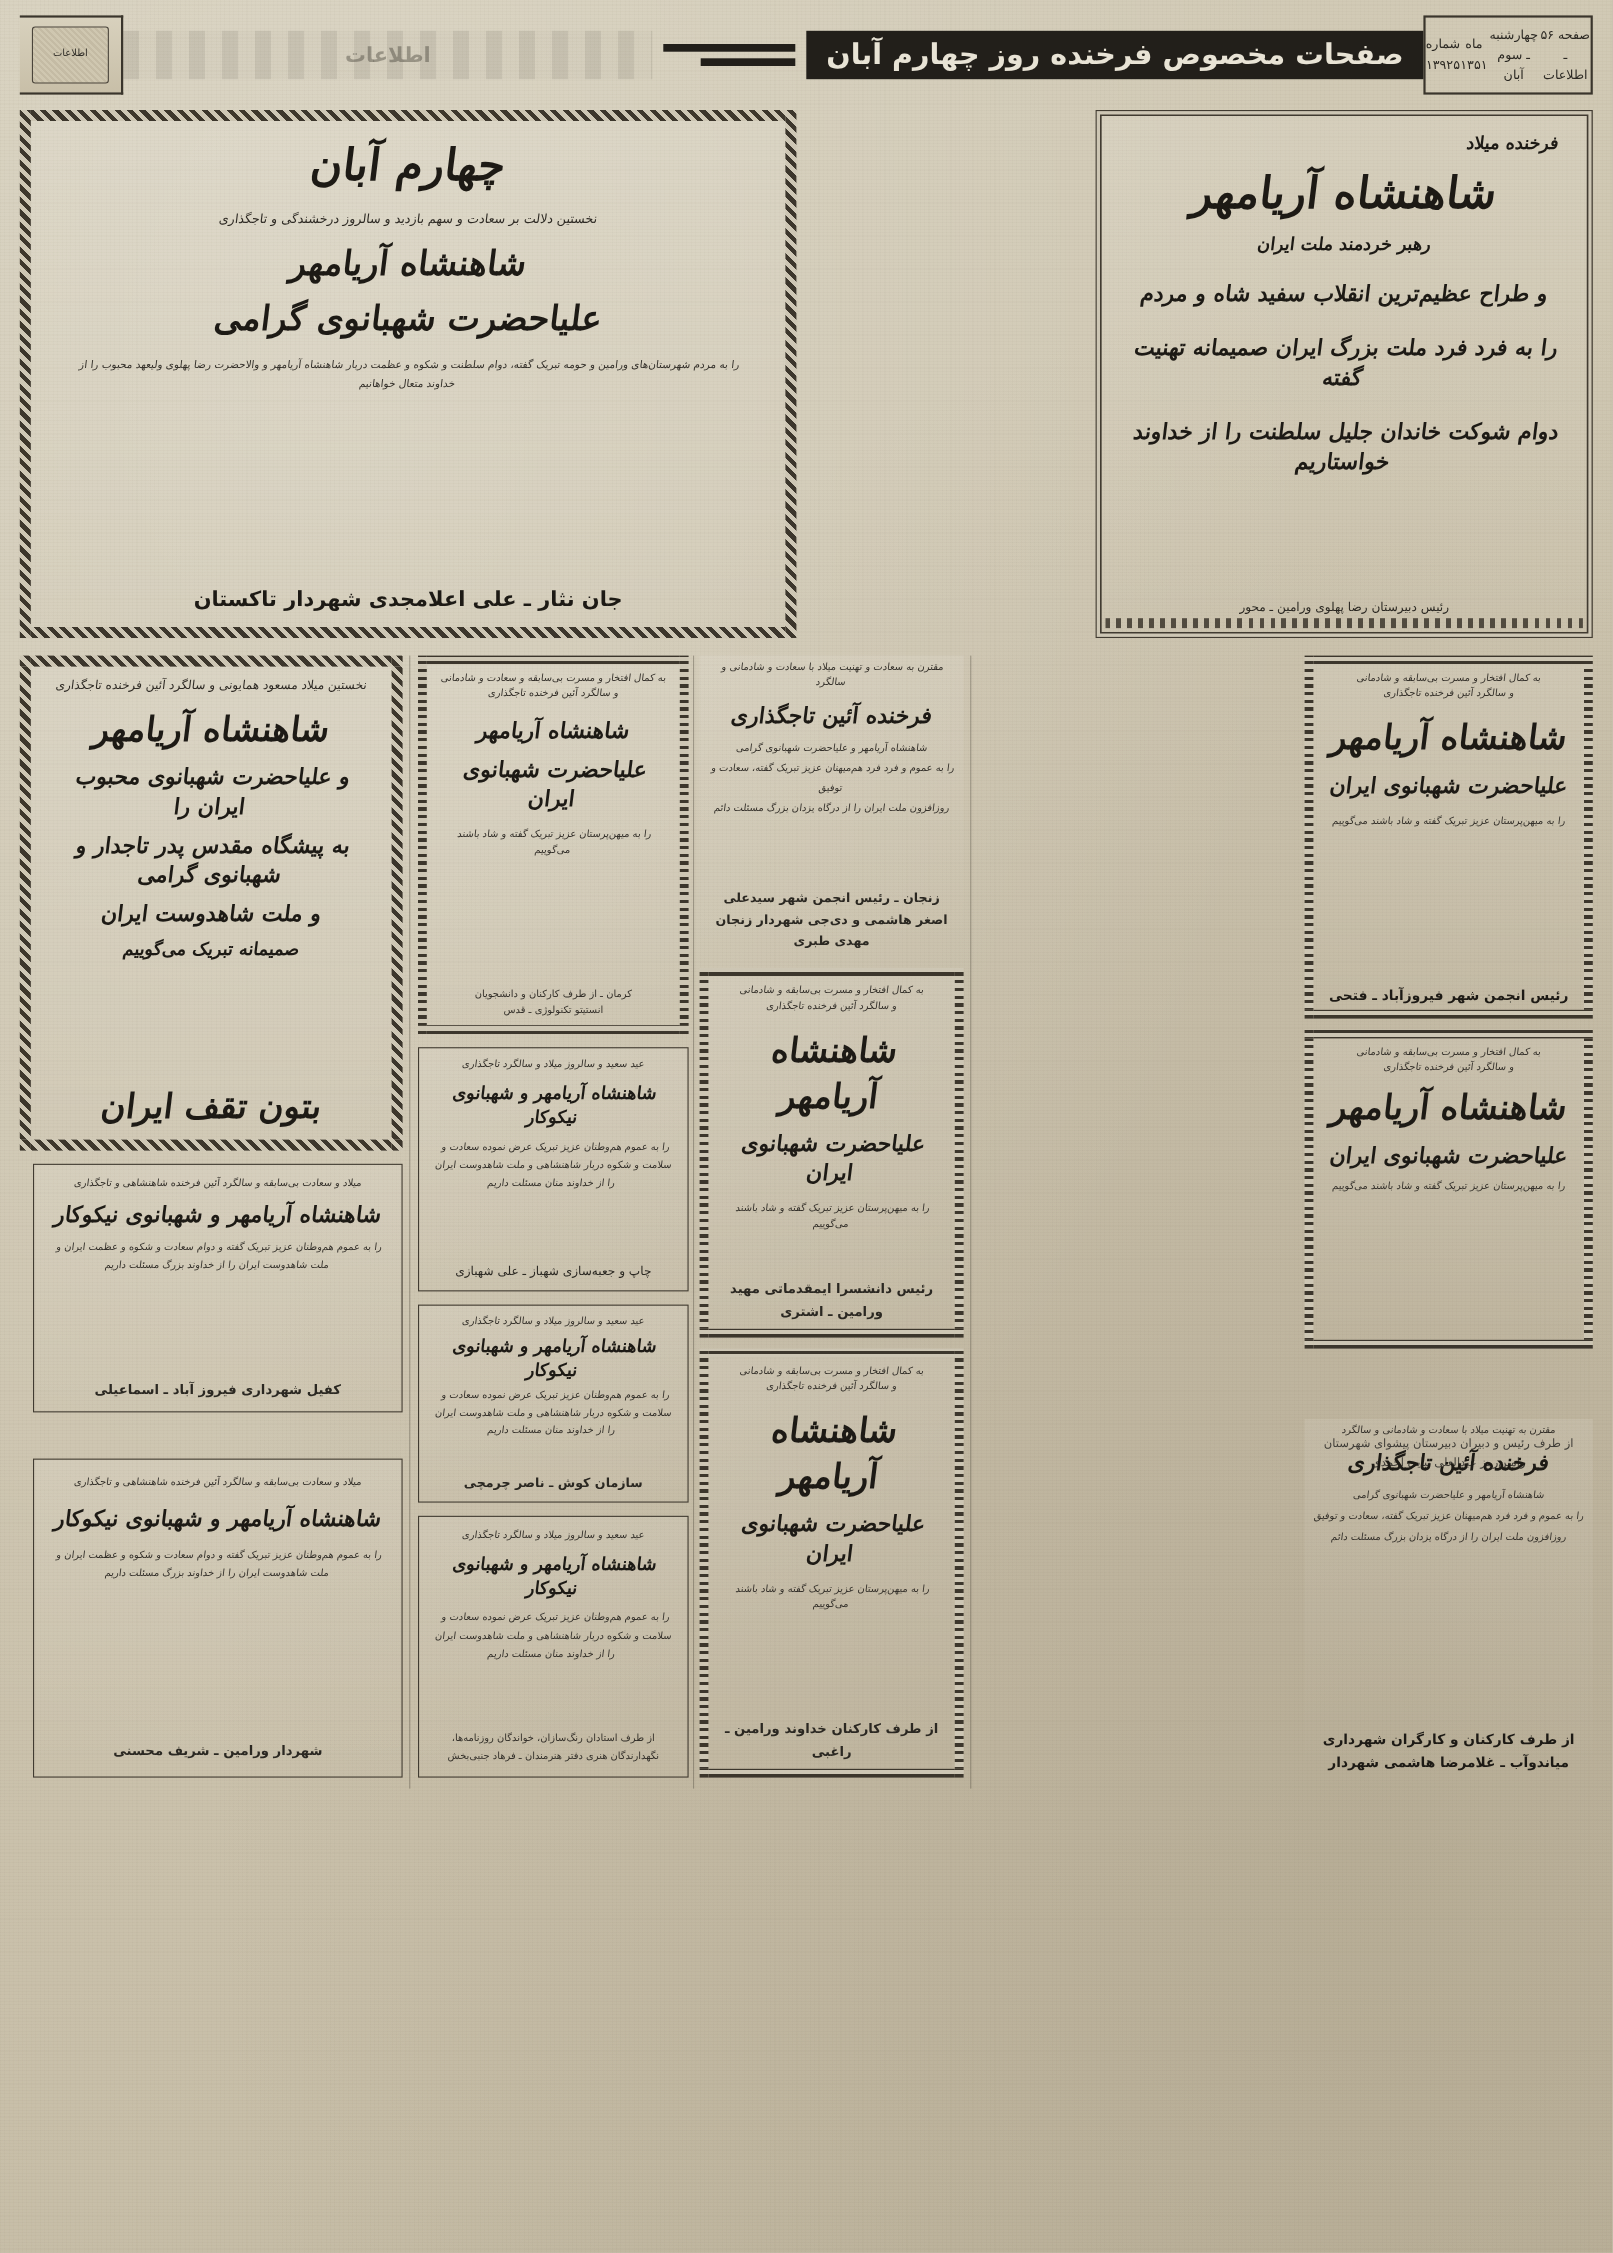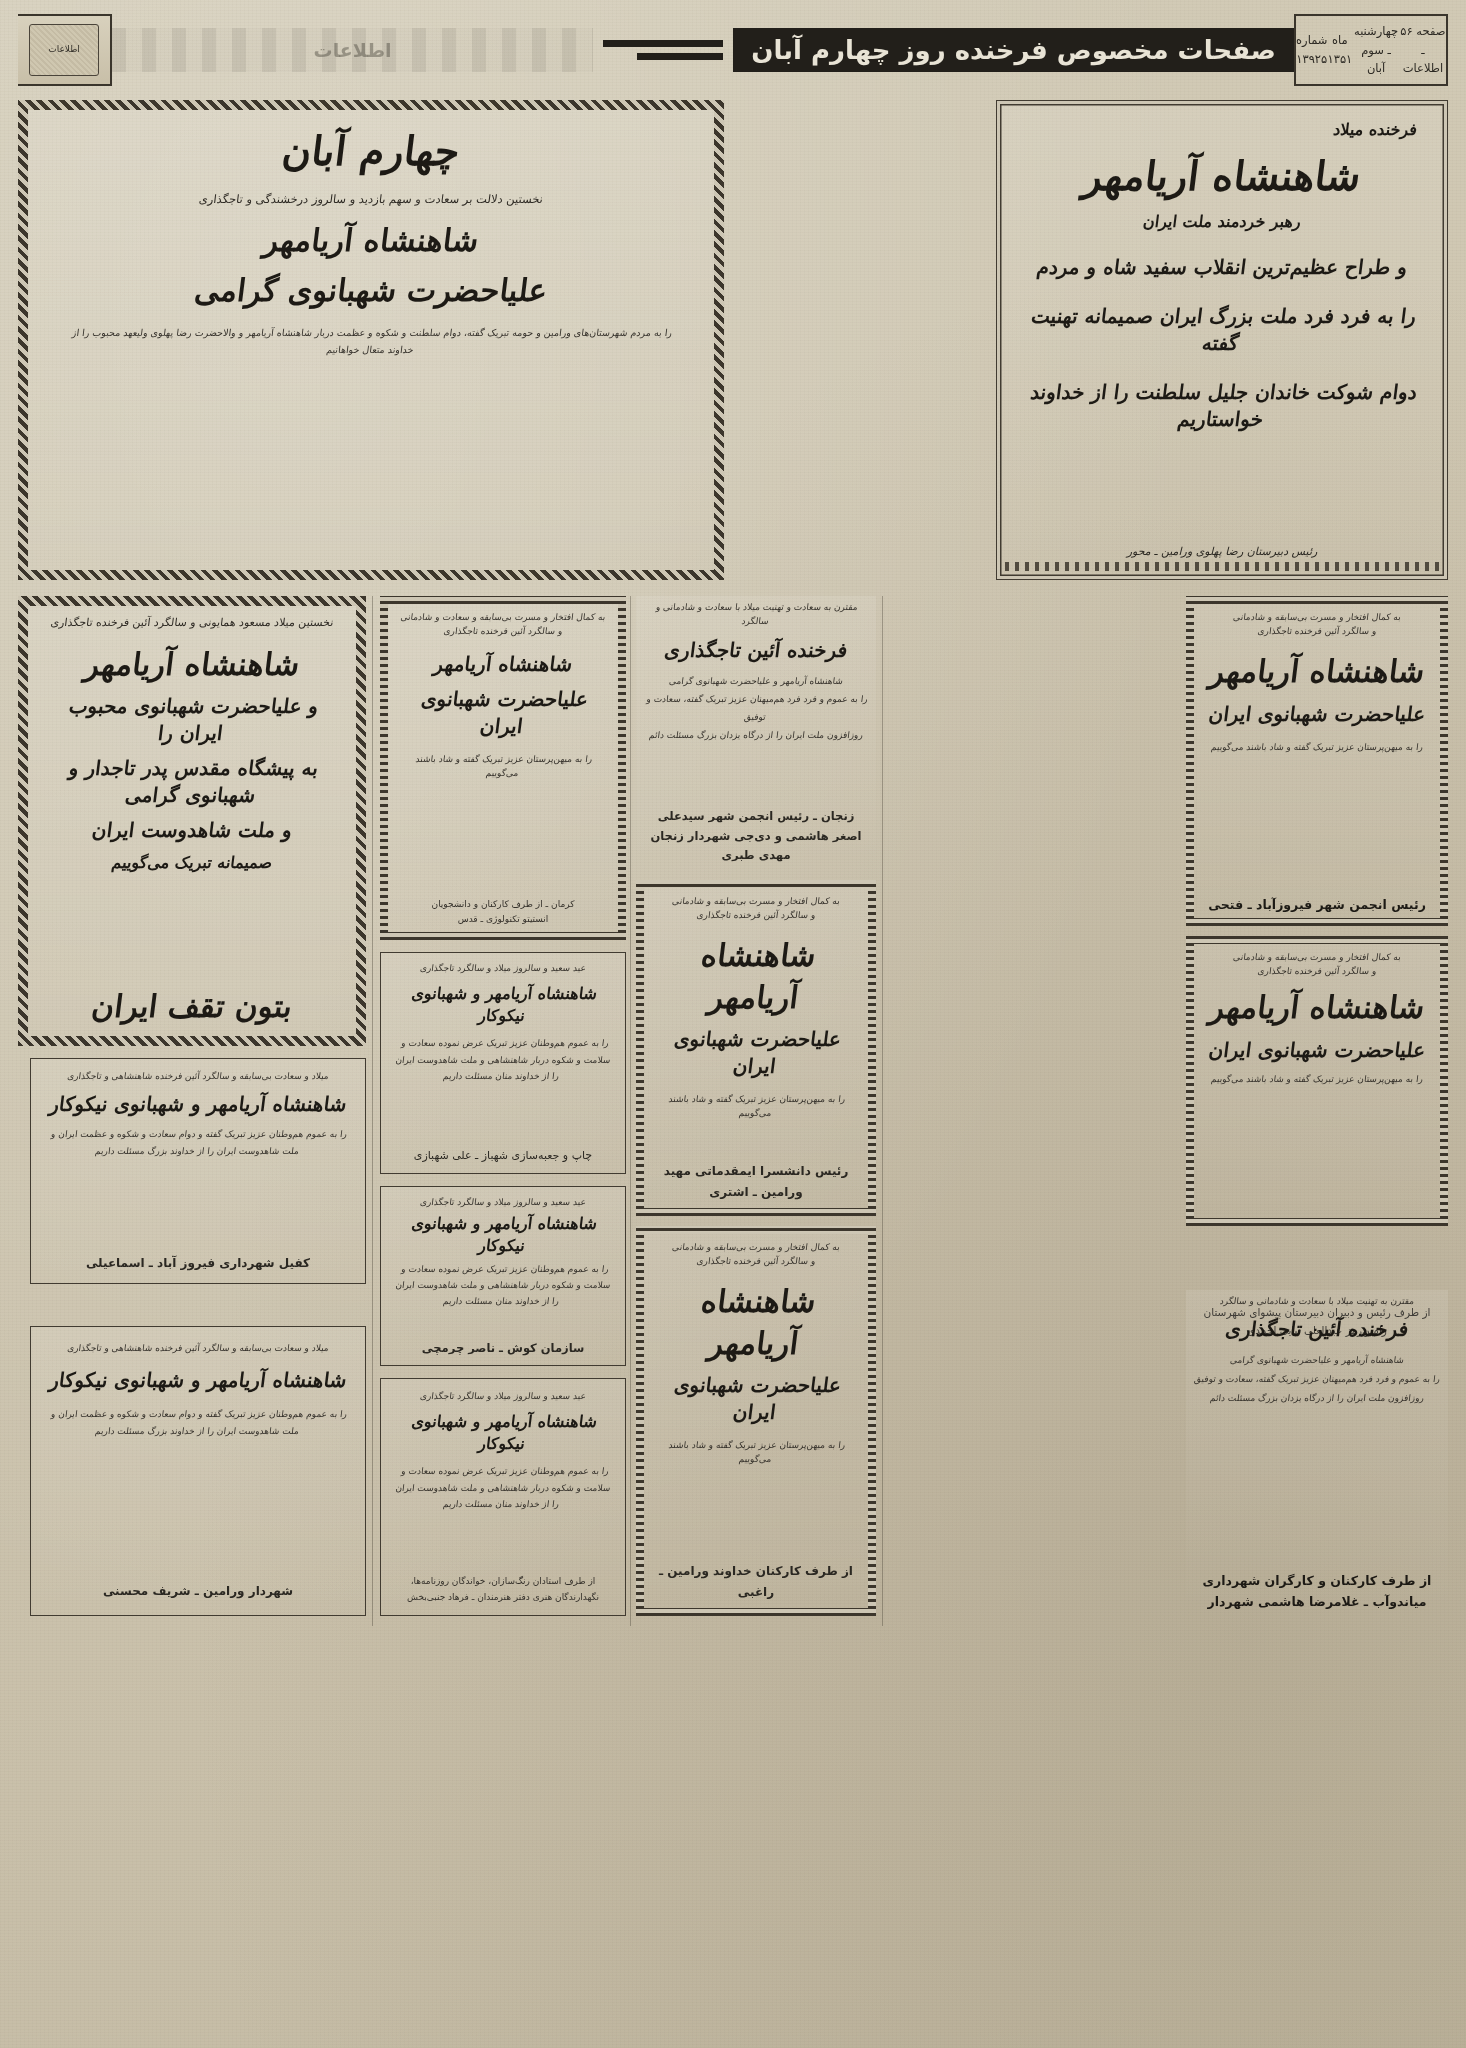--- a/index.html
+++ b/index.html
@@ -151,33 +151,34 @@
     <div class="ad-inner" style="padding:18px 20px;">
       <div class="t-script sm slant" style="text-align:right;margin-right:10px;">فرخنده میلاد</div>
       <div class="t-script xl slant mt8">شاهنشاه آریامهر</div>
       <div class="t-script sm slant mt8">رهبر خردمند ملت ایران</div>
       <div class="row-c mt12" style="gap:22px;margin-top:22px;">
         <div class="t-script md slant">و طراح عظیم‌ترین انقلاب سفید شاه و مردم</div>
         <div class="t-script md slant">را به فرد فرد ملت بزرگ ایران صمیمانه تهنیت گفته</div>
         <div class="t-script md slant">دوام شوکت خاندان جلیل سلطنت را از خداوند خواستاریم</div>
       </div>
       <div class="spacer"></div>
-      <div class="sig" style="text-align:center;font-style:italic;">رئیس دبیرستان رضا پهلوی ورامین ـ محور</div>
+      <div class="sig" style="text-align:center;">رئیس دبیرستان رضا پهلوی ورامین ـ محور</div>
     </div>
     <div class="orn-row thin" style="position:absolute;left:8px;right:8px;bottom:4px;"></div>
   </div>
 
   <div class="ad b-orn" style="left:18px;top:100px;width:706px;height:480px;">
     <div class="ad-inner" style="padding:14px 26px;">
       <div class="t-script xl slant" style="text-align:center;">چهارم آبان</div>
       <div class="t-small slant mt12" style="text-align:center;font-size:11.5px;">نخستین دلالت بر سعادت و سهم بازدید و سالروز درخشندگی و تاجگذاری</div>
       <div class="t-script lg slant mt12">شاهنشاه آریامهر</div>
       <div class="t-script lg slant mt8">علیاحضرت شهبانوی گرامی</div>
       <div class="t-tiny slant mt12" style="font-size:9.5px;line-height:1.8;padding:0 10px;">را به مردم شهرستان‌های ورامین و حومه تبریک گفته، دوام سلطنت و شکوه و عظمت دربار شاهنشاه آریامهر و والاحضرت رضا پهلوی ولیعهد محبوب را از خداوند متعال خواهانیم</div>
       <div class="spacer"></div>
+      <div class="t-bold" style="font-size:19px;">جان نثار ـ علی اعلامجدی شهردار تاکستان</div>
     </div>
   </div>
 
   <div class="ad b-orn" style="left:18px;top:596px;width:348px;height:450px;">
     <div class="ad-inner" style="padding:8px 16px;">
       <div class="t-small slant" style="font-size:11px;">نخستین میلاد مسعود همایونی و سالگرد آئین فرخنده تاجگذاری</div>
       <div class="t-script lg slant mt12">شاهنشاه آریامهر</div>
       <div class="t-script md slant mt8">و علیاحضرت شهبانوی محبوب ایران را</div>
       <div class="t-script md slant mt8">به پیشگاه مقدس پدر تاجدار و شهبانوی گرامی</div>
       <div class="t-script md slant mt8">و ملت شاهدوست ایران</div>

